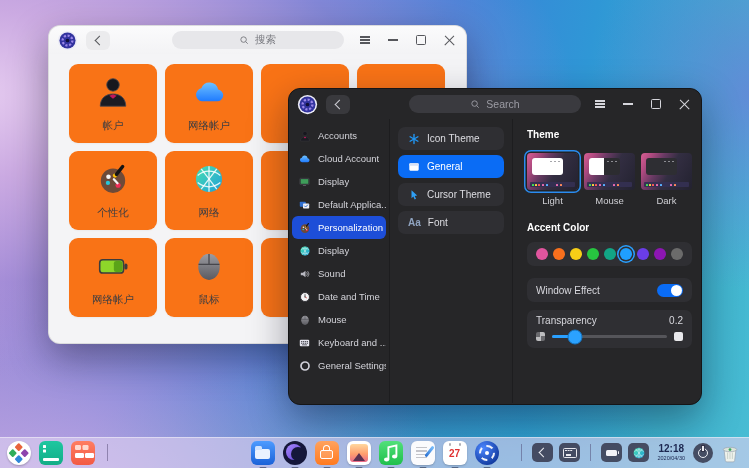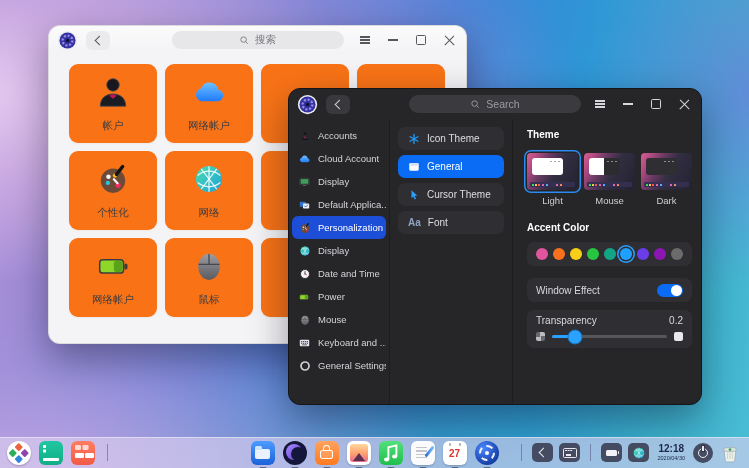--- a/index.html
+++ b/index.html
@@ -436,32 +436,32 @@
             <span class="sic">
               <svg width="12" height="12">
                 <use href="#sym-globe"></use>
               </svg>
             </span>
             <span class="slbl">Display</span>
           </div>
         <div class="sitem">
             <span class="sic">
               <svg width="12" height="12">
+                <use href="#sym-sound"></use>
+              </svg>
+            </span>
+            <span class="slbl">Sound</span>
+          </div>
+        <div class="sitem">
+            <span class="sic">
+              <svg width="12" height="12">
                 <use href="#sym-clock"></use>
               </svg>
             </span>
             <span class="slbl">Date and Time</span>
-          </div>
-        <div class="sitem">
-            <span class="sic">
-              <svg width="13" height="12">
-                <use href="#sym-battery"></use>
-              </svg>
-            </span>
-            <span class="slbl">Power</span>
           </div>
         <div class="sitem">
             <span class="sic">
               <svg width="12" height="12">
                 <use href="#sym-mouse"></use>
               </svg>
             </span>
             <span class="slbl">Mouse</span>
           </div>
         <div class="sitem">

